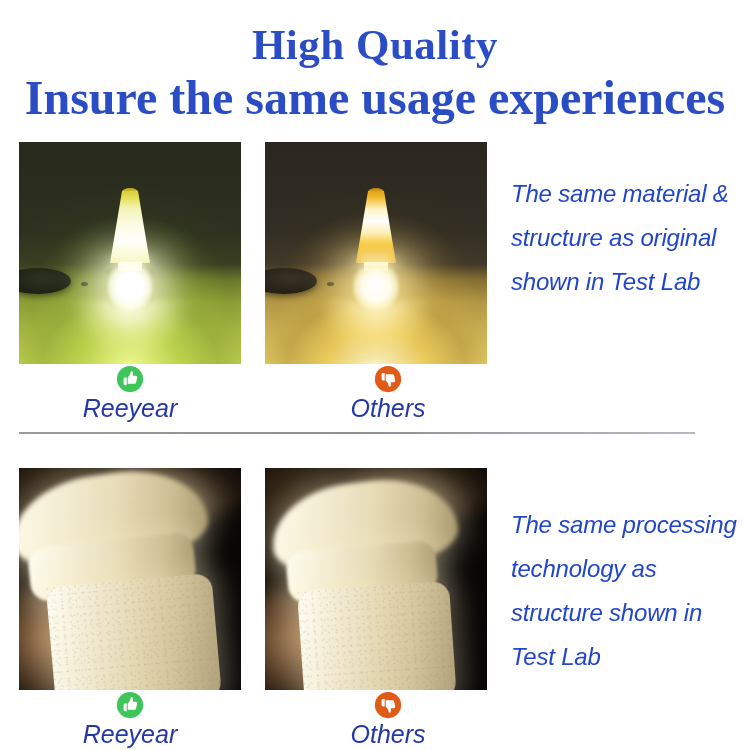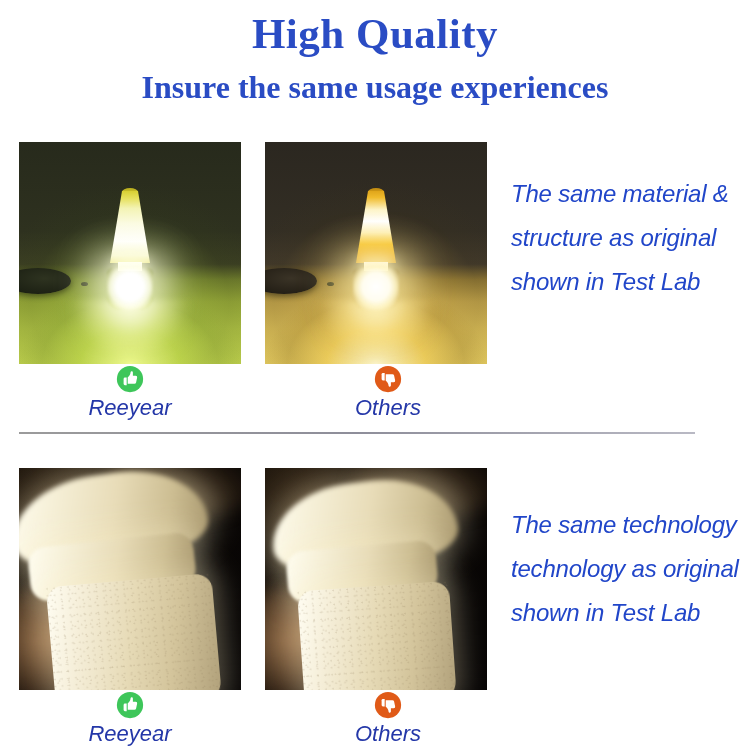--- a/index.html
+++ b/index.html
@@ -24,26 +24,26 @@
     width: 750px;
     text-align: center;
   }
   .title-line1 {
     font-family: "Liberation Serif", "DejaVu Serif", serif;
     font-weight: bold;
     font-size: 43px;
     line-height: 52px;
     color: #2a4cc4;
     letter-spacing: 0.5px;
-    margin-top: 8px;
+    margin-top: 19px;
   }
   .title-line2 {
     font-family: "Liberation Serif", "DejaVu Serif", serif;
     font-weight: bold;
-    font-size: 32px;
+    font-size: 48px;
     line-height: 54px;
     color: #2a4cc4;
     letter-spacing: 0px;
     white-space: nowrap;
   }
 
   
   .row {
     position: absolute;
     left: 0;
@@ -266,21 +266,21 @@
 
   .badge {
     display: block;
     margin: 0 auto;
     width: 28px;
     height: 28px;
   }
   .cap-label {
     font-family: "Liberation Sans", sans-serif;
     font-style: italic;
-    font-size: 22px;
+    font-size: 25px;
     line-height: 26px;
     color: #2437a8;
     margin-top: 2px;
   }
 
   
   .divider {
     position: absolute;
     left: 19px;
     top: 432px;
@@ -401,13 +401,13 @@
 
 <div class="caption cap-right cap-bottom">
   <svg class="badge" viewBox="0 0 32 32">
     <circle cx="16" cy="16" r="15" fill="#e05a18"></circle>
     <path d="M12.2 17.6V9.0h-2.0a1.5 1.5 0 0 0-1.5 1.5v5.6a1.5 1.5 0 0 0 1.5 1.5z" fill="#ffffff"></path>
     <path d="M13.4 18.0c1.5 1.1 2.7 2.6 3.0 4.3l.25 1.45a1.35 1.35 0 0 0 2.65-.35v-3.6h3.2a1.7 1.7 0 0 0 1.66-2.07l-1.2-5.6a1.9 1.9 0 0 0-1.86-1.5h-7.7z" fill="#ffffff"></path>
   </svg>
   <div class="cap-label">Others</div>
 </div>
 
-<div class="desc desc-bottom">The same technology technology as original shown in Test Lab</div>
+<div class="desc desc-bottom">The same processing technology as structure shown in Test Lab</div>
 
 </body></html>

